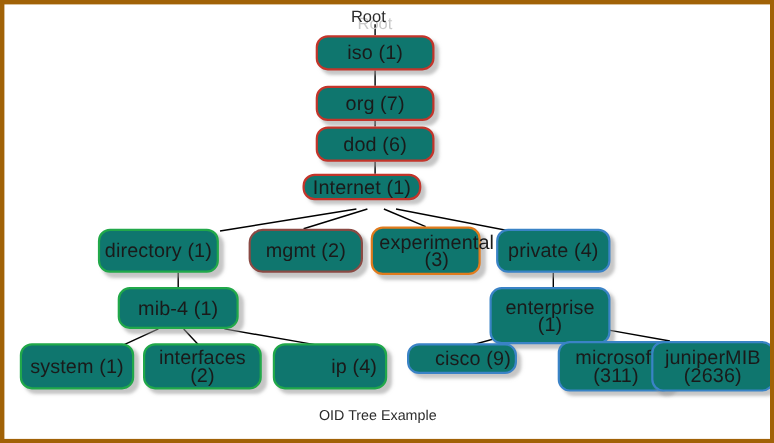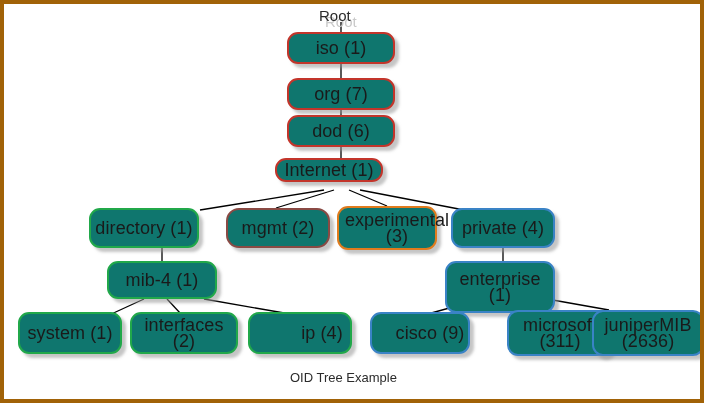--- a/index.html
+++ b/index.html
@@ -107,21 +107,21 @@
       <div class="node n-green" style="left: 85px; top: 204px; width: 110px; height: 40px;">directory (1)</div>
       <div class="node n-maroon" style="left: 222px; top: 204px; width: 104px; height: 40px; border-radius: 13px;">mgmt (2)</div>
       <div class="node n-orange" style="left: 333px; top: 202px; width: 100px; height: 44px; padding-left: 20px;">experimental
 (3)</div>
       <div class="node n-blue" style="left: 447px; top: 204px; width: 104px; height: 40px;">private (4)</div>
       <div class="node n-green" style="left: 103px; top: 257px; width: 110px; height: 38px;">mib-4 (1)</div>
       <div class="node n-blue" style="left: 441px; top: 257px; width: 110px; height: 52px;">enterprise (1)</div>
       <div class="node n-green" style="left: 14px; top: 308px; width: 104px; height: 42px;">system (1)</div>
       <div class="node n-green" style="left: 126px; top: 308px; width: 108px; height: 42px;">interfaces (2)</div>
       <div class="node n-green" style="left: 244px; top: 308px; width: 104px; height: 42px; padding-left: 44px;">ip (4)</div>
-      <div class="node n-blue" style="left: 366px; top: 308px; width: 100px; height: 42px; padding-left: 20px;">cisco (9)</div>
+      <div class="node n-blue" style="left: 366px; top: 308px; width: 100px; height: 28px; padding-left: 20px;">cisco (9)</div>
       <div class="node n-blue" style="left: 503px; top: 306px; width: 106px; height: 46px;">microsoft
 (311)</div>
       <div class="node n-blue" style="left: 588px; top: 306px; width: 112px; height: 46px;">juniperMIB
 (2636)</div>
     </div>
 
   <div class="caption" style="left: 286px; top: 366px;">OID Tree Example</div>
 
 </div>
 

